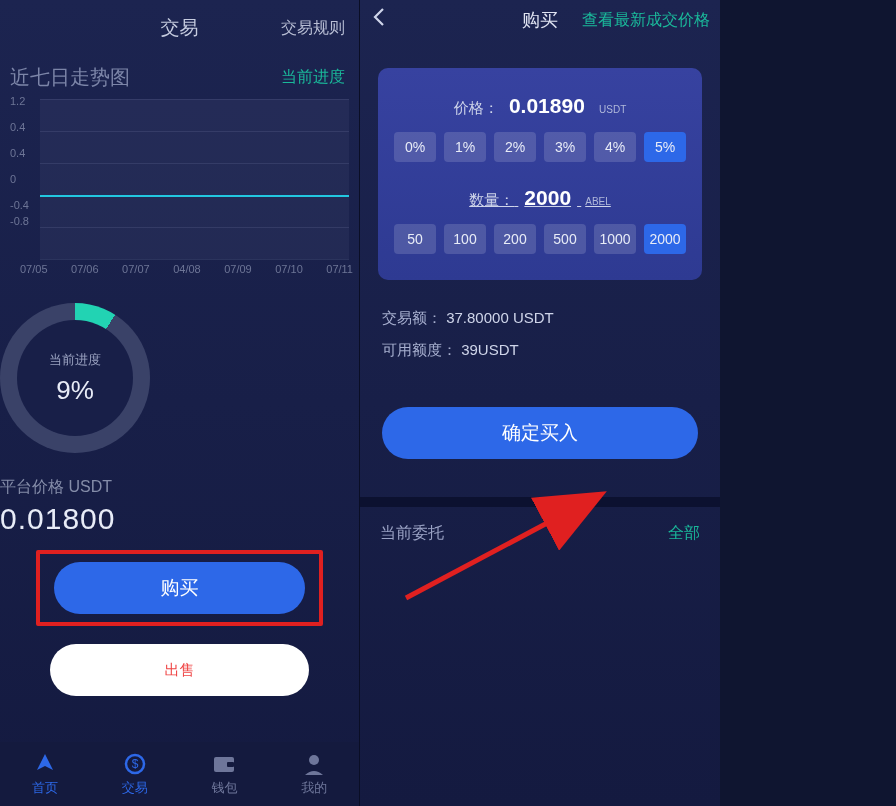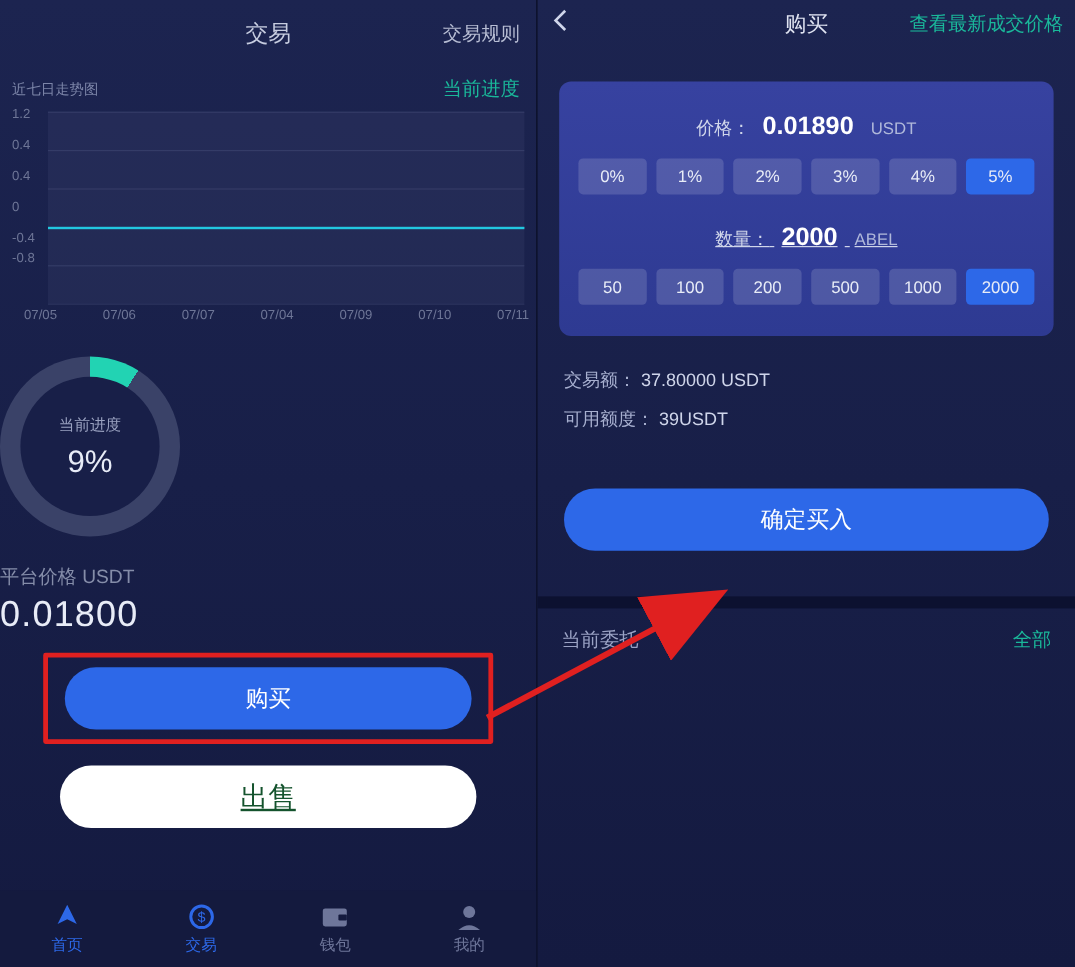--- a/index.html
+++ b/index.html
@@ -6,21 +6,21 @@
     body {
       width: 896px;
       height: 806px;
       display: flex;
       font-family: -apple-system, "Helvetica Neue", Arial, sans-serif;
       background: #0f1530;
       overflow: hidden;
       position: relative;
     }
     .panel {
-      width: 448px;
+      width: 360px;
       height: 806px;
       background: linear-gradient(180deg, #1c2450 0%, #141a40 100%);
       position: relative;
       overflow: hidden;
     }
     .panel-left { border-right: 1px solid #0a0e25; }
     
     .l-header {
       display: flex;
       justify-content: center;
@@ -35,21 +35,21 @@
       right: 14px;
       color: #b8bed4;
       font-size: 16px;
     }
     .l-sub {
       display: flex;
       justify-content: space-between;
       padding: 8px 14px 4px 10px;
       align-items: center;
     }
-    .l-sub-left { color: #7c85a8; font-size: 12px; }
+    .l-sub-left { color: #7c85a8; font-size: 20px; }
     .l-sub-right { color: #1ab89a; font-size: 16px; }
     .chart-wrap {
       padding: 4px 10px 2px 10px;
       position: relative;
       height: 190px;
     }
     .chart-ylabels {
       position: absolute;
       left: 10px;
       top: 4px;
@@ -138,29 +138,28 @@
       height: 52px;
       width: 100%;
       border-radius: 30px;
       display: flex;
       align-items: center;
       justify-content: center;
       font-size: 19px;
     }
     .btn-secondary {
       background: #fff;
-      color: #14532d;
+      color: #ef4444;
       height: 52px;
       margin: 18px 50px 0 50px;
       border-radius: 30px;
       display: flex;
       align-items: center;
       justify-content: center;
-      font-size: 23px;
-      text-decoration: underline;
+      font-size: 15px;
     }
     .tabbar {
       position: absolute;
       bottom: 0; left: 0; right: 0;
       height: 64px;
       background: #141a3e;
       display: flex;
     }
     .tabbar-item {
       flex: 1;
@@ -192,21 +191,21 @@
       border-radius: 10px;
       padding: 26px 16px 26px 16px;
     }
     .card-row {
       text-align: center;
       color: #cfd5ea;
       font-size: 15px;
       margin-bottom: 14px;
     }
     .card-row .big { color: #fff; font-size: 21px; font-weight: 600; margin: 0 6px; }
-    .card-row .unit { color: #b0b8da; font-size: 14px; margin-left: 4px; }
+    .card-row .unit { color: #b0b8da; font-size: 10px; margin-left: 4px; }
     .chips { display: flex; gap: 8px; justify-content: center; flex-wrap: nowrap; }
     .chip {
       flex: 1;
       min-width: 0;
       background: rgba(255,255,255,0.15);
       color: #e8ecf7;
       font-size: 14px;
       height: 30px;
       border-radius: 4px;
       display: flex;
@@ -282,21 +281,21 @@
       <div class="hline" style="top:40%"></div>
       <div class="hline" style="top:60%"></div>
       <div class="hline" style="top:80%"></div>
       <div class="hline" style="top:100%"></div>
       <div class="dataline"></div>
     </div>
     <div class="chart-xlabels">
       <span>07/05</span>
       <span>07/06</span>
       <span>07/07</span>
-      <span>07/04</span>
+      <span>04/08</span>
       <span>07/09</span>
       <span>07/10</span>
       <span>07/11</span>
     </div>
   </div>
 
   <div class="donut-wrap">
     <div class="donut">
       <div class="donut-inner">
         <div class="donut-label">当前进度</div>

